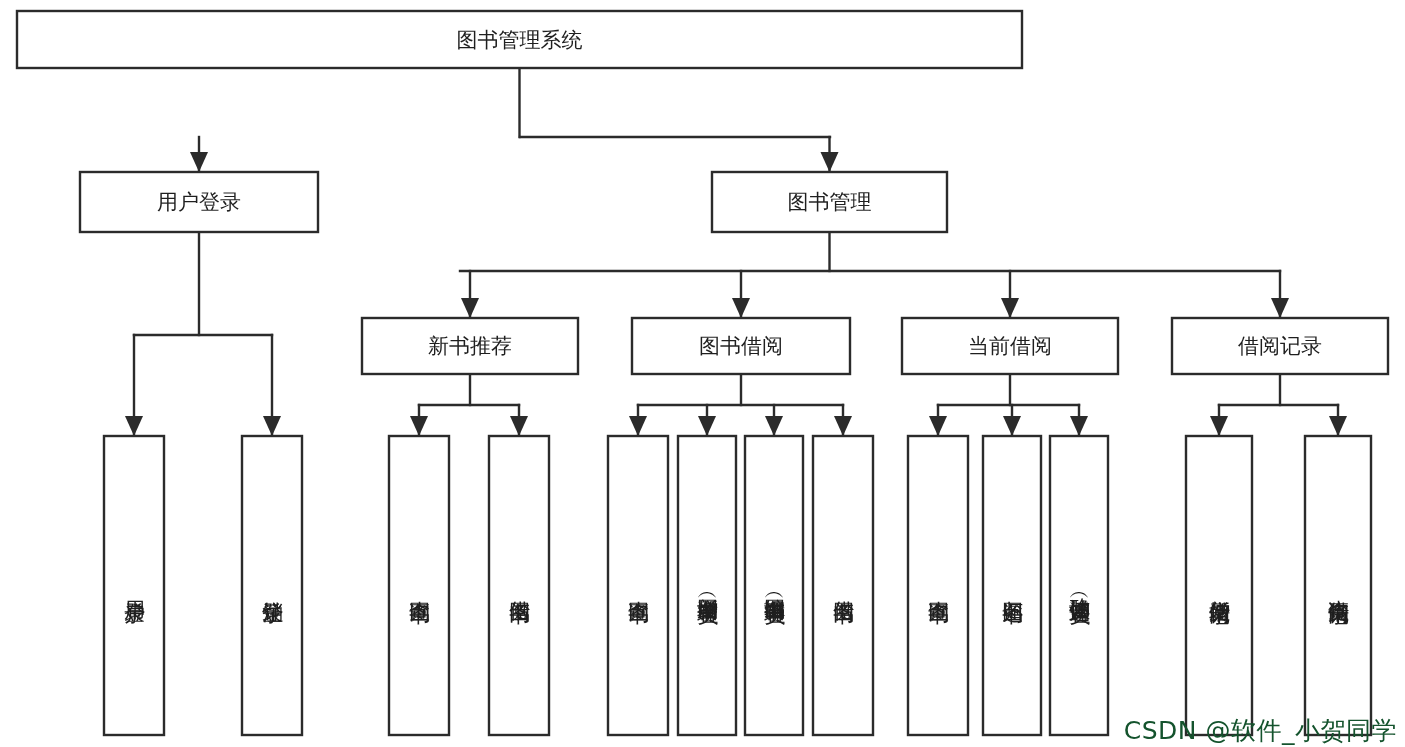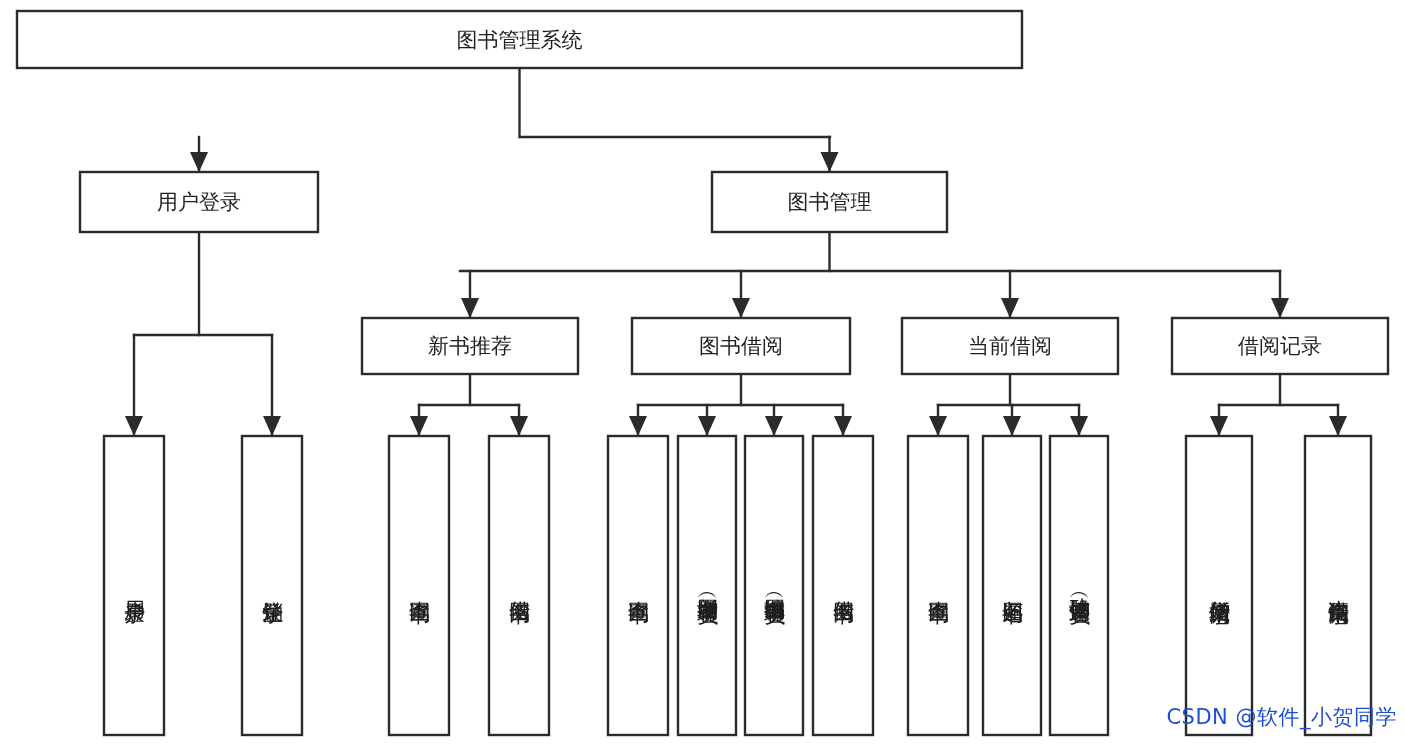--- a/index.html
+++ b/index.html
@@ -33,23 +33,23 @@
     display:flex;
     align-items:center;
     justify-content:center;
     text-align:center;
     white-space:nowrap;
     pointer-events:none;
     font-family:"DejaVu Sans","Liberation Sans",sans-serif;
   }
   .watermark{
     position:absolute;
-    right:8px;bottom:16px;
-    font-size:21px;
-    color:#1d4ed8;
+    right:8px;bottom:0;
+    font-size:25px;
+    color:#14532d;
     letter-spacing:0.5px;
     white-space:nowrap;
     font-family:"DejaVu Sans","Liberation Sans",sans-serif;
   }
 </style>
 </head>
 <body>
 
 <div id="diagram-root">
   <svg id="tree" viewBox="0 0 1405 747">

